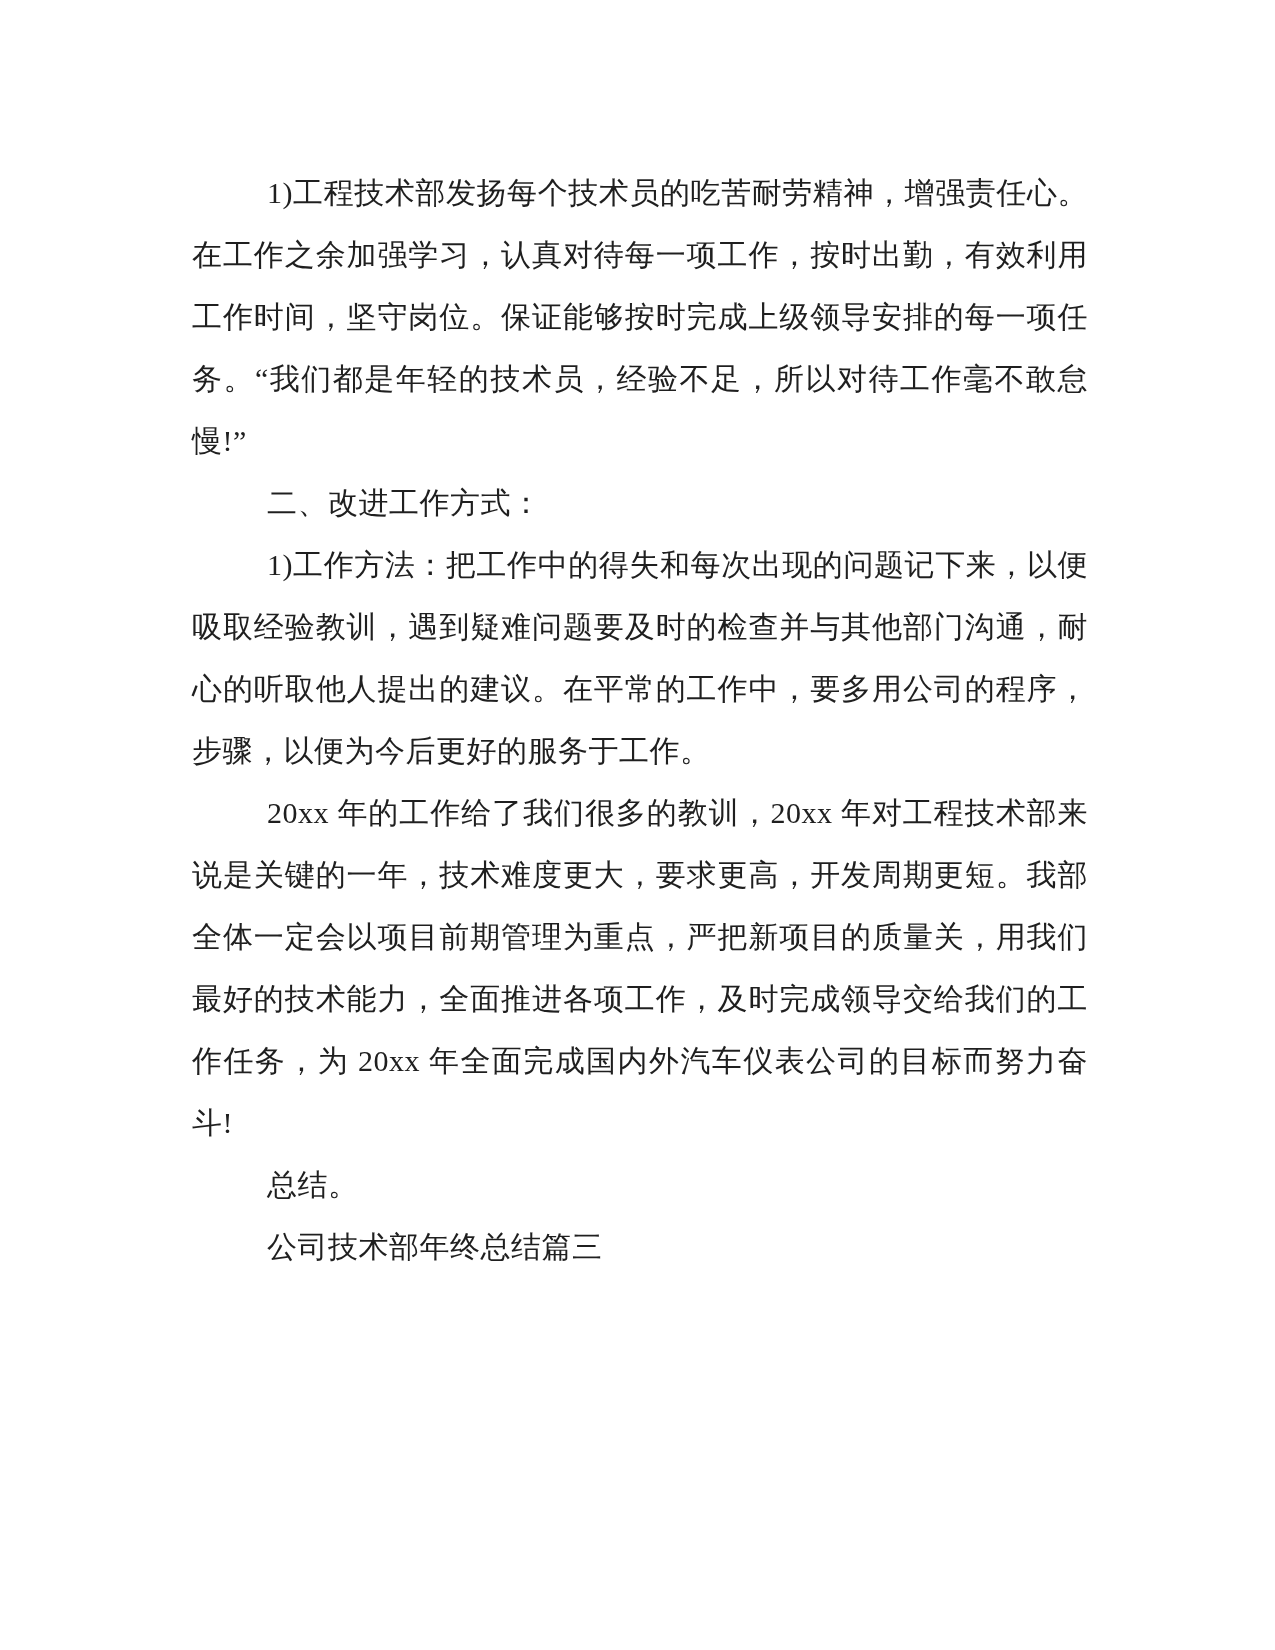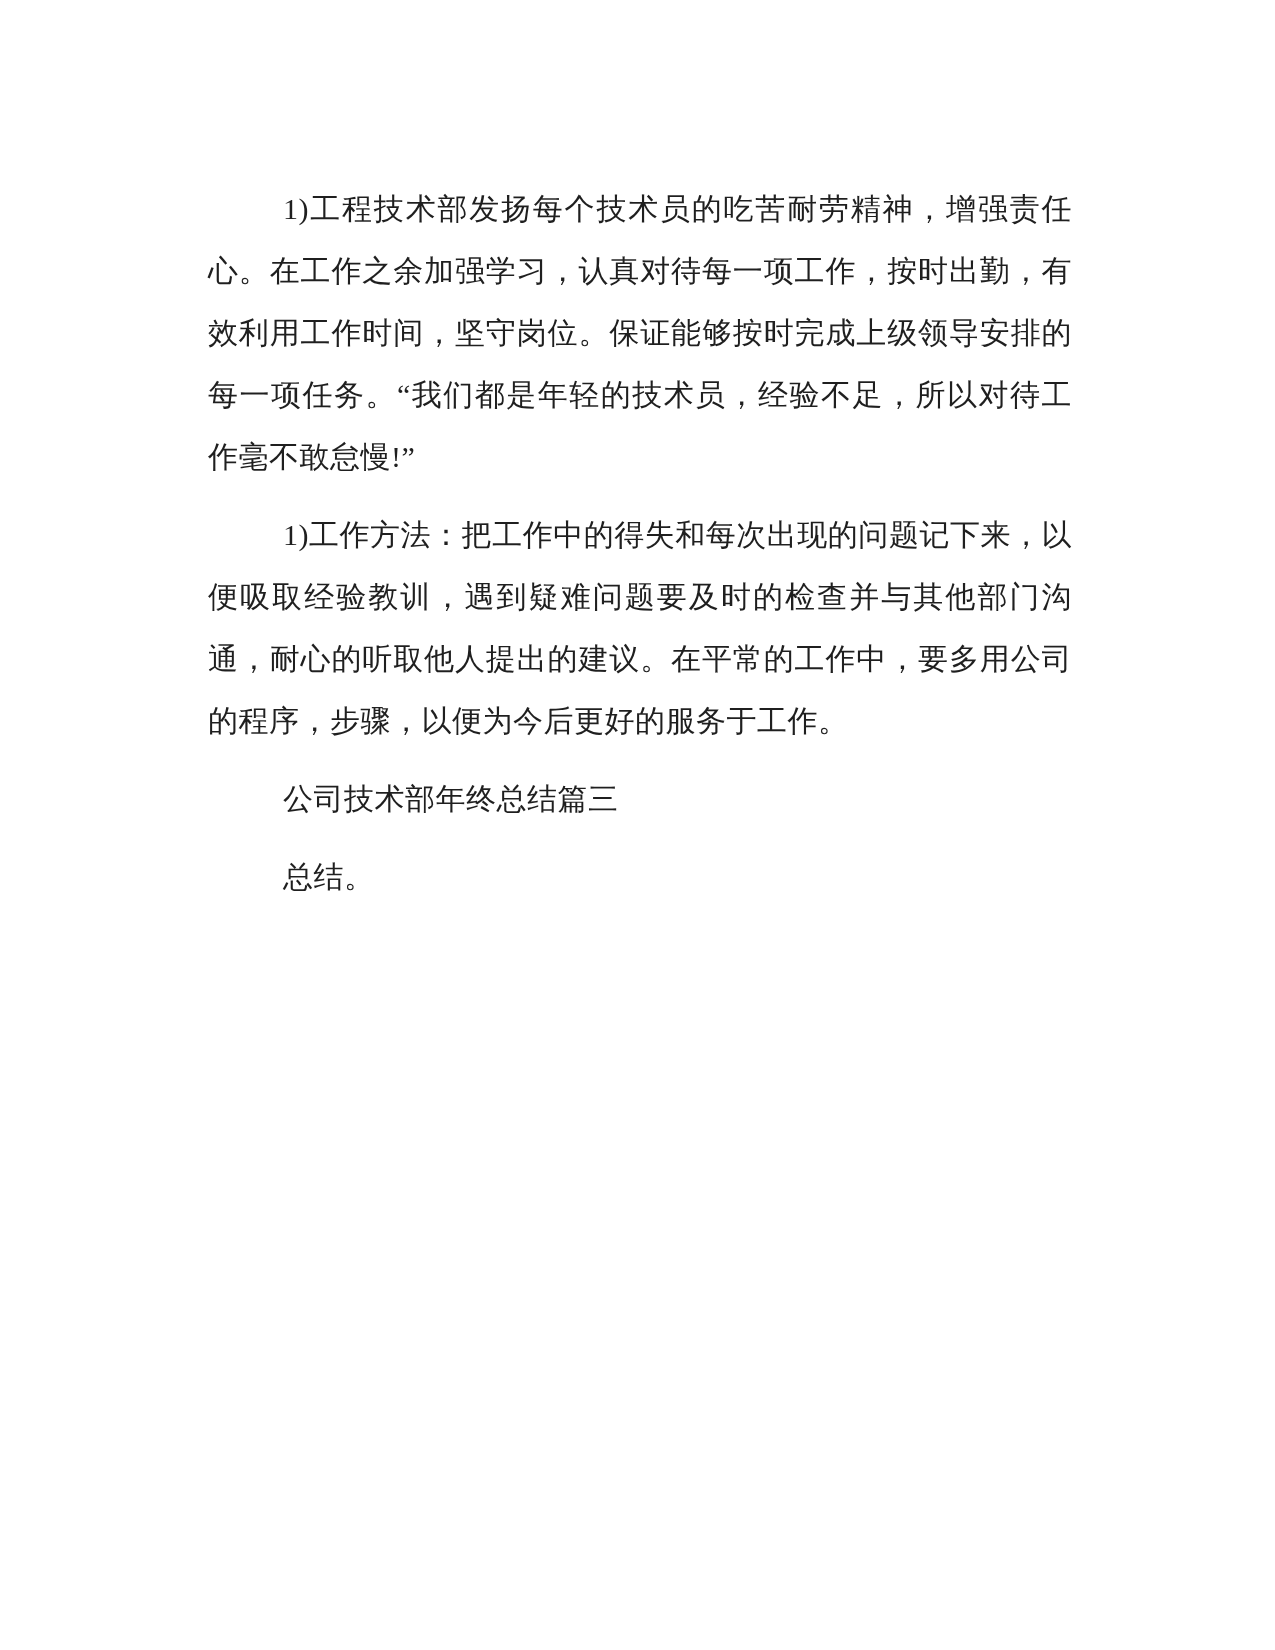--- a/index.html
+++ b/index.html
@@ -21,31 +21,33 @@
     top: 162px;
     left: 192px;
     width: 896px;
     font-family: "Liberation Serif", "DejaVu Serif", serif;
     font-size: 30px;
     line-height: 62px;
     color: #1f1f1f;
     letter-spacing: 0.5px;
   }
   .doc-content p {
-    margin: 16px;
+    margin: 0;
     padding: 0;
     text-indent: 2.5em;
     text-align: justify;
     text-align-last: left;
     word-break: break-all;
   }
 </style>
 </head>
 <body>
 
 <div class="page">
   <div class="doc-content">
     <p>1)工程技术部发扬每个技术员的吃苦耐劳精神，增强责任心。在工作之余加强学习，认真对待每一项工作，按时出勤，有效利用工作时间，坚守岗位。保证能够按时完成上级领导安排的每一项任务。“我们都是年轻的技术员，经验不足，所以对待工作毫不敢怠慢!”</p>
+    <p>二、改进工作方式：</p>
     <p>1)工作方法：把工作中的得失和每次出现的问题记下来，以便吸取经验教训，遇到疑难问题要及时的检查并与其他部门沟通，耐心的听取他人提出的建议。在平常的工作中，要多用公司的程序，步骤，以便为今后更好的服务于工作。</p>
+    <p>20xx 年的工作给了我们很多的教训，20xx 年对工程技术部来说是关键的一年，技术难度更大，要求更高，开发周期更短。我部全体一定会以项目前期管理为重点，严把新项目的质量关，用我们最好的技术能力，全面推进各项工作，及时完成领导交给我们的工作任务，为 20xx 年全面完成国内外汽车仪表公司的目标而努力奋斗!</p>
+    <p>总结。</p>
     <p>公司技术部年终总结篇三</p>
-    <p>总结。</p>
   </div>
 </div>
 
 </body></html>

